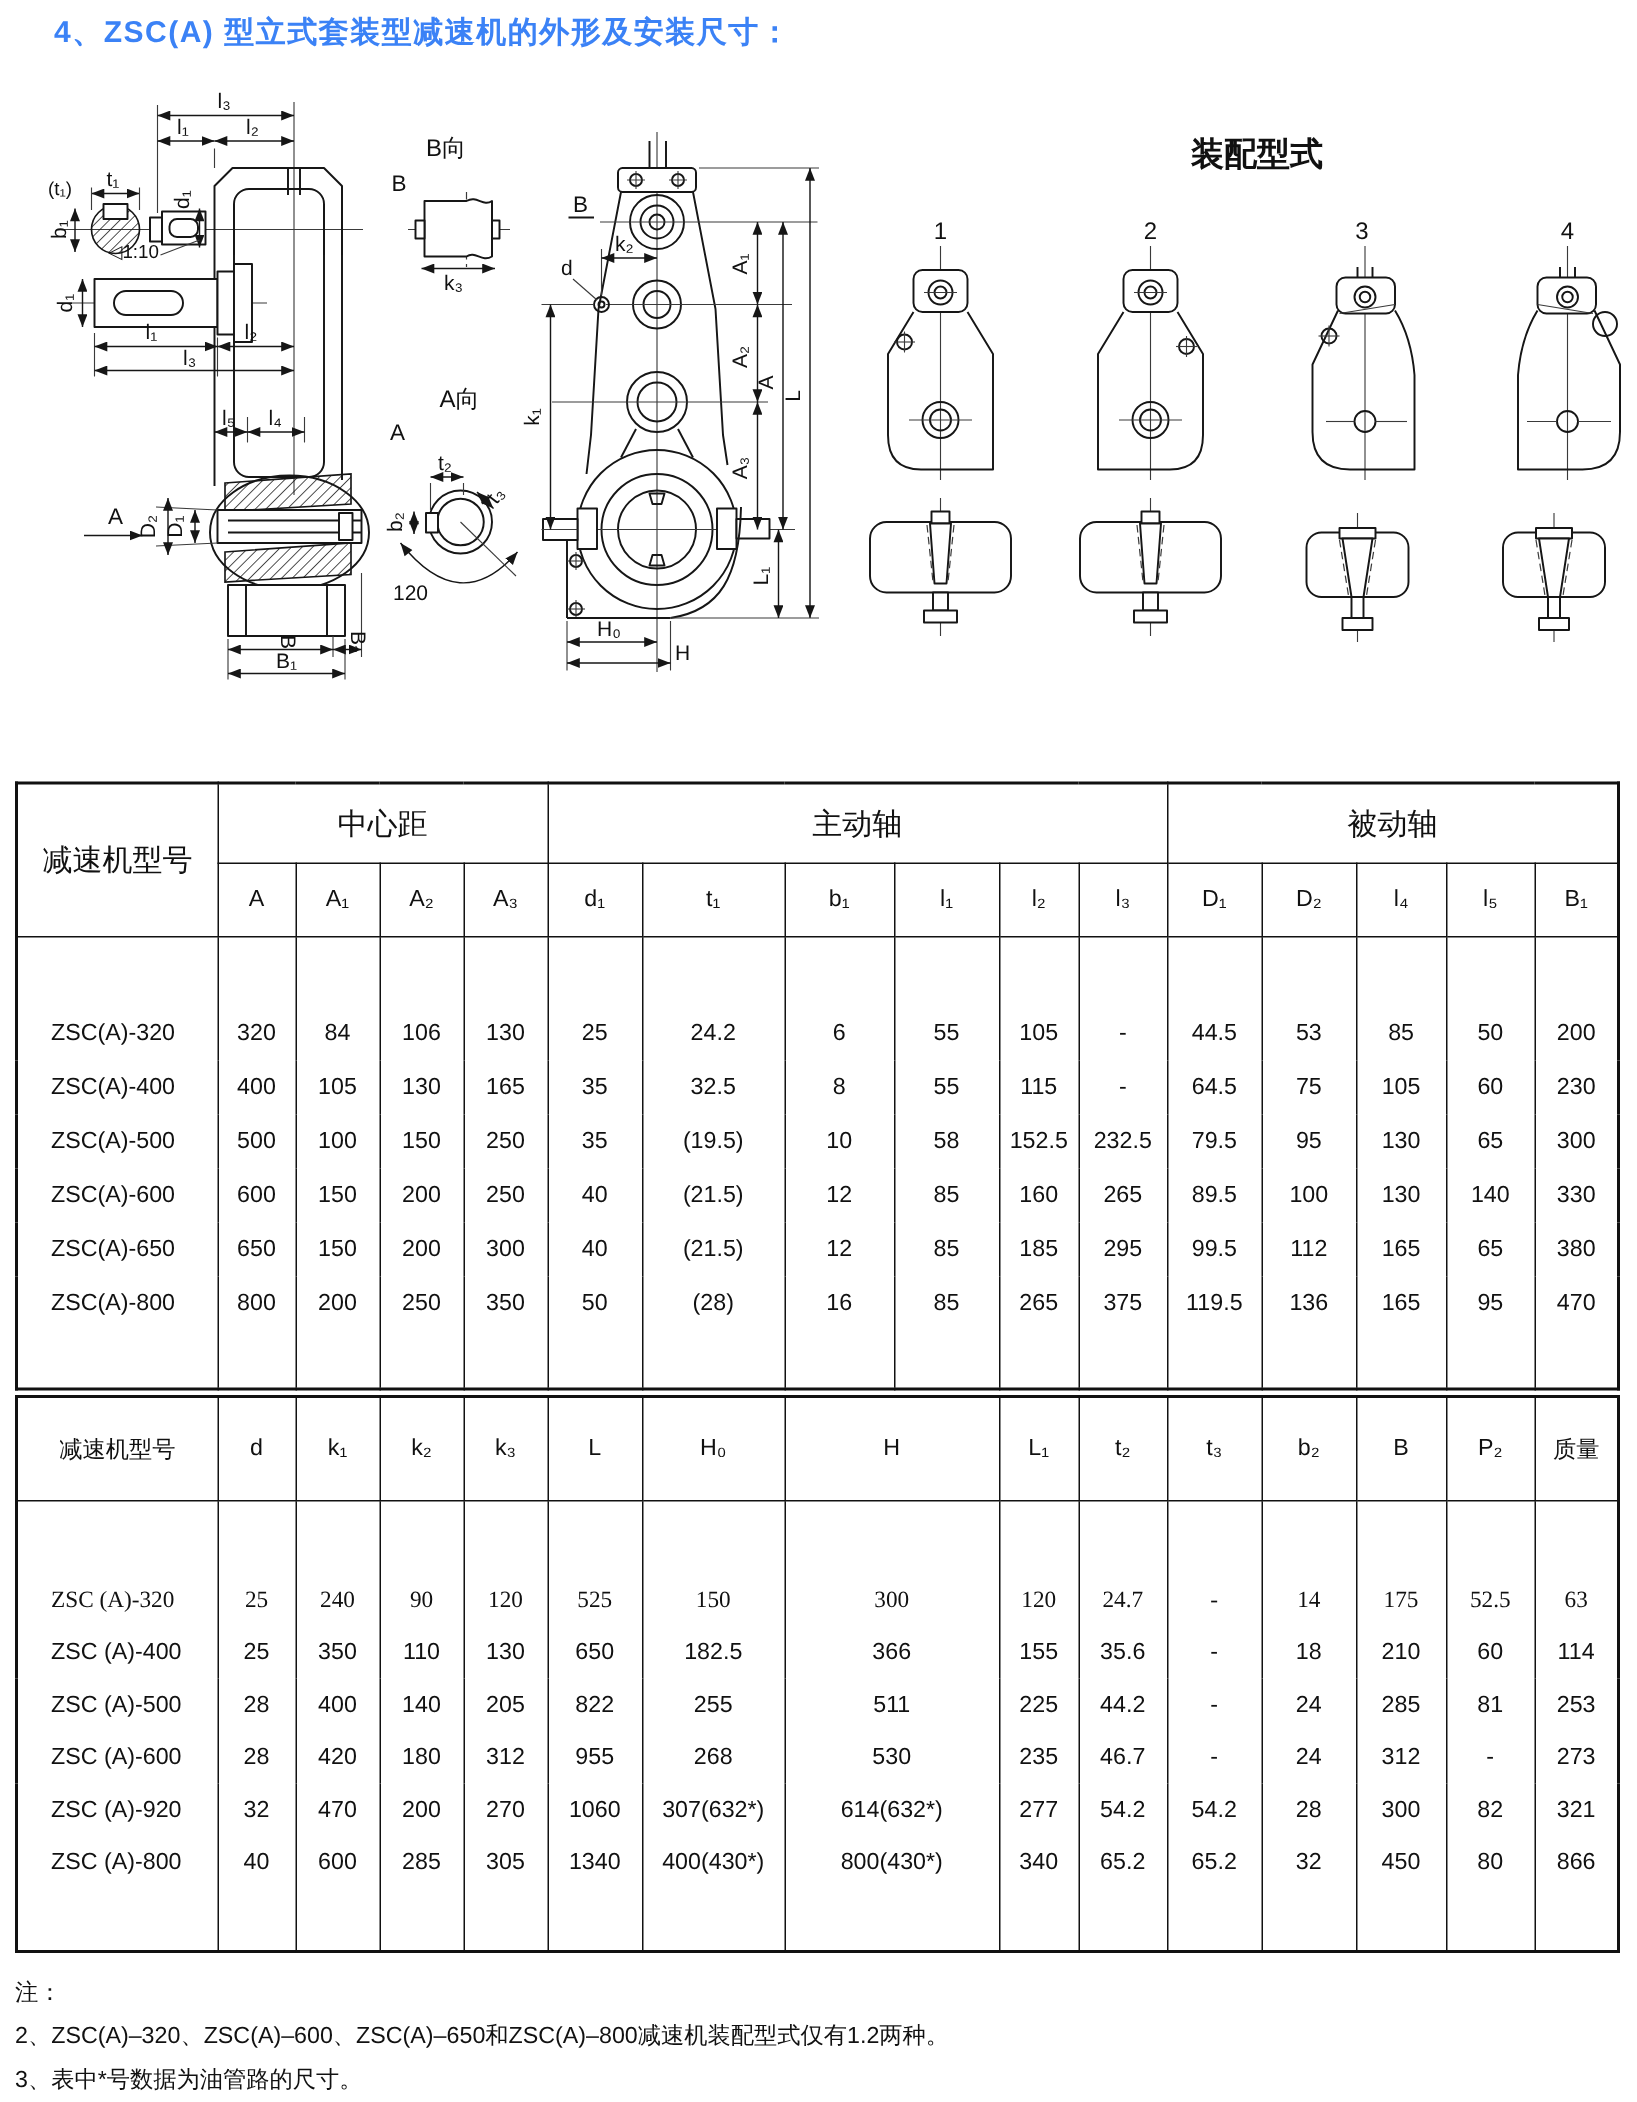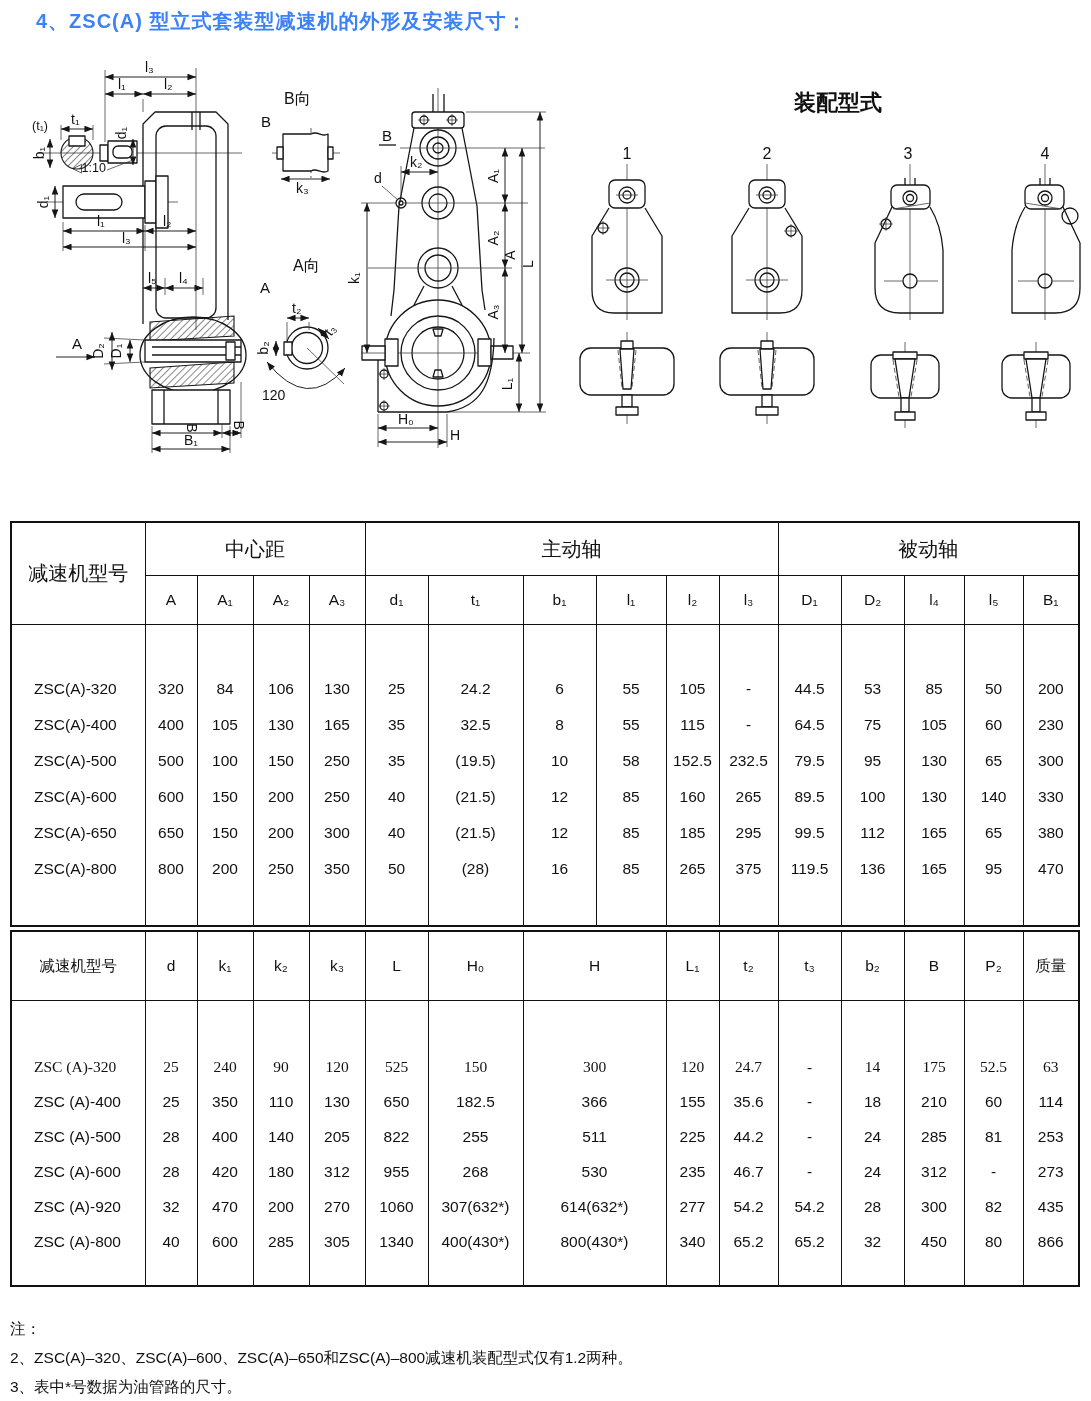--- a/index.html
+++ b/index.html
@@ -29,21 +29,21 @@
   table.dims th,table.dims td{border:1.5px solid #111;text-align:center;
       font-size:15.5px;font-weight:normal;color:#111;padding:0;overflow:hidden;white-space:nowrap;}
   #t1 tr.gh th{height:52px;font-size:20px;}
   #t1 tr.sh th{height:48px;font-size:15.5px;}
   #t2 thead th{height:68px;font-size:15.5px;}
   table.dims tbody td{border-top:none;border-bottom:none;height:36px;}
   #t2 tbody td{height:35px;}
   #t1 tbody tr:first-child td{padding-top:46px;}
   #t1 tbody tr:last-child td{padding-bottom:38px;}
   #t2 tbody tr:first-child td{padding-top:48px;font-family:Liberation Serif, serif;}
-  #t2 tbody tr:last-child td{padding-bottom:26px;}
+  #t2 tbody tr:last-child td{padding-bottom:41px;}
   table.dims tbody td:first-child{text-align:left;padding-left:22px;}
   
   .notes{position:absolute;left:10px;top:1314px;width:1040px;font-size:15.5px;line-height:29px;color:#111;}
   .note-line{display:flex;}
   .note-prefix{width:34px;flex:0 0 34px;}
   .note-indent{}
 </style>
 </head>
 <body>
 
@@ -660,21 +660,21 @@
           <td>270</td>
           <td>1060</td>
           <td>307(632*)</td>
           <td>614(632*)</td>
           <td>277</td>
           <td>54.2</td>
           <td>54.2</td>
           <td>28</td>
           <td>300</td>
           <td>82</td>
-          <td>435</td>
+          <td>321</td>
         </tr>
         <tr>
           <td>ZSC (A)-800</td>
           <td>40</td>
           <td>600</td>
           <td>285</td>
           <td>305</td>
           <td>1340</td>
           <td>400(430*)</td>
           <td>800(430*)</td>

